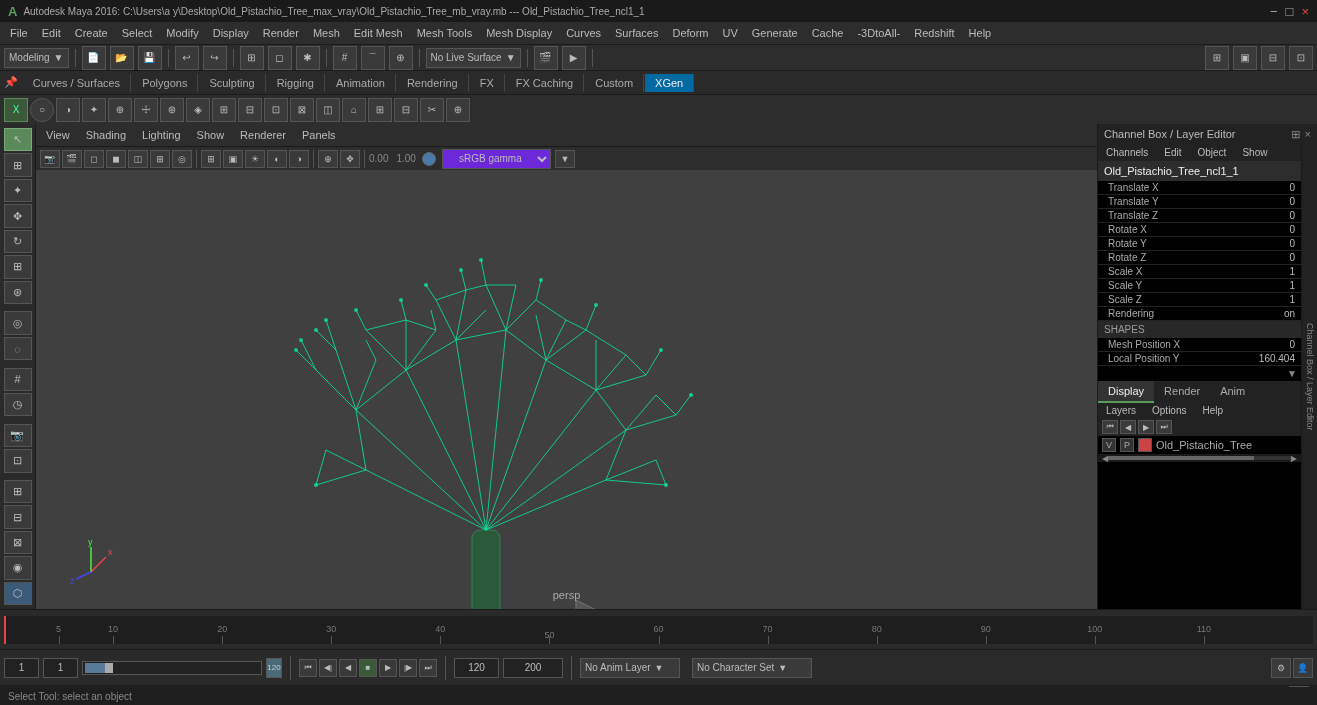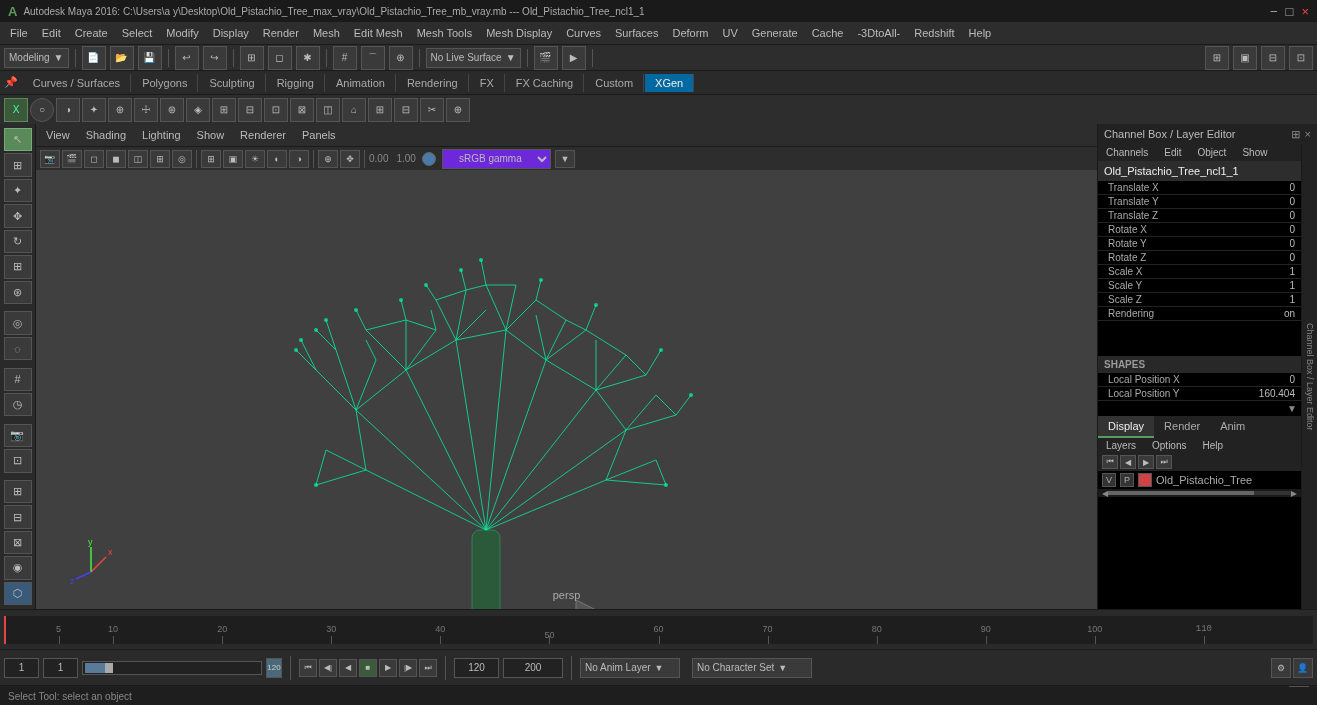--- a/index.html
+++ b/index.html
@@ -85,21 +85,21 @@
       width: 220px; background: #000000; border-left: 1px solid #1a1a1a; display: flex; flex-direction: column;
     }
     #right-panel-header {
       height: 20px; background: #222; display: flex; align-items: center; justify-content: space-between;
       padding: 0 6px; font-size: 11px; color: #bbb;
     }
     .cb-object-name { padding: 4px 6px; font-size: 11px; color: #eee; background: #2d2d2d; }
     .cb-row { display: flex; justify-content: space-between; padding: 1px 6px 1px 10px; font-size: 10px; color: #aaa; border-bottom: 1px solid #222; }
     .cb-label { color: #aaa; }
     .cb-value { color: #bbb; }
-    .cb-section-title { padding: 3px 6px; font-size: 10px; font-weight: bold; color: #999; background: #282828; text-transform: uppercase; margin-top: 35px; }
+    .cb-section-title { padding: 3px 6px; font-size: 10px; font-weight: normal; color: #999; background: #282828; text-transform: uppercase; }
     #layer-editor-tabs { display: flex; background: #222; }
     .le-tab { padding: 4px 10px; font-size: 11px; color: #aaa; cursor: pointer; }
     .le-tab.active { background: #333; color: #eee; border-bottom: 2px solid #5a9a5a; }
     .layer-row { display: flex; align-items: center; gap: 4px; padding: 2px 4px; font-size: 11px; color: #aaa; }
     .layer-vis { width: 14px; height: 14px; border: 1px solid #555; background: #333; display: flex; align-items: center; justify-content: center; font-size: 9px; color: #aaa; cursor: pointer; }
     .layer-color { width: 14px; height: 14px; background: #c44; border: 1px solid #555; }
     #layer-scrollbar { height: 8px; background: #1a1a1a; display: flex; align-items: center; padding: 0 4px; }
     #layer-scroll-track { flex: 1; height: 4px; background: #333; position: relative; }
     #layer-scroll-thumb { width: 80%; height: 4px; background: #666; }
 
@@ -507,21 +507,21 @@
           <span class="cb-label">Scale Z</span>
           <span class="cb-value">1</span>
         </div>
         <div class="cb-row">
           <span class="cb-label">Rendering</span>
           <span class="cb-value">on</span>
         </div>
 
         <div class="cb-section-title">SHAPES</div>
         <div class="cb-row">
-          <span class="cb-label">Local Position X</span>
+          <span class="cb-label">Mesh Position X</span>
           <span class="cb-value">0</span>
         </div>
         <div class="cb-row">
           <span class="cb-label">Local Position Y</span>
           <span class="cb-value">160.404</span>
         </div>
 
         <div style="display:flex;justify-content:flex-end;padding:2px 4px;">
           <div style="color:#888;cursor:pointer;font-size:10px;">▼</div>
         </div>
@@ -591,21 +591,21 @@
     <div style="position:absolute;left:calc(60/120*100%);bottom:10px;font-size:9px;color:#777;transform:translateX(-50%);">60</div>
     <div style="position:absolute;left:calc(70/120*100%);bottom:0;width:1px;height:8px;background:#555;"></div>
     <div style="position:absolute;left:calc(70/120*100%);bottom:10px;font-size:9px;color:#777;transform:translateX(-50%);">70</div>
     <div style="position:absolute;left:calc(80/120*100%);bottom:0;width:1px;height:8px;background:#555;"></div>
     <div style="position:absolute;left:calc(80/120*100%);bottom:10px;font-size:9px;color:#777;transform:translateX(-50%);">80</div>
     <div style="position:absolute;left:calc(90/120*100%);bottom:0;width:1px;height:8px;background:#555;"></div>
     <div style="position:absolute;left:calc(90/120*100%);bottom:10px;font-size:9px;color:#777;transform:translateX(-50%);">90</div>
     <div style="position:absolute;left:calc(100/120*100%);bottom:0;width:1px;height:8px;background:#555;"></div>
     <div style="position:absolute;left:calc(100/120*100%);bottom:10px;font-size:9px;color:#777;transform:translateX(-50%);">100</div>
     <div style="position:absolute;left:calc(110/120*100%);bottom:0;width:1px;height:8px;background:#555;"></div>
-    <div style="position:absolute;left:calc(110/120*100%);bottom:10px;font-size:9px;color:#777;transform:translateX(-50%);font-family:Liberation Mono, monospace;">110</div>
+    <div style="position:absolute;left:calc(110/120*100%);bottom:10px;font-size:9px;color:#777;transform:translateX(-50%);">110</div>
 
     <div style="position:absolute;left:0;top:0;bottom:0;width:2px;background:#e44444;"></div>
   </div>
 </div>
 
 <div id="bottom-controls">
 
   <input class="bc-input" value="1" style="width: 35px;">
   <input class="bc-input" value="1" style="width: 35px;">
 

